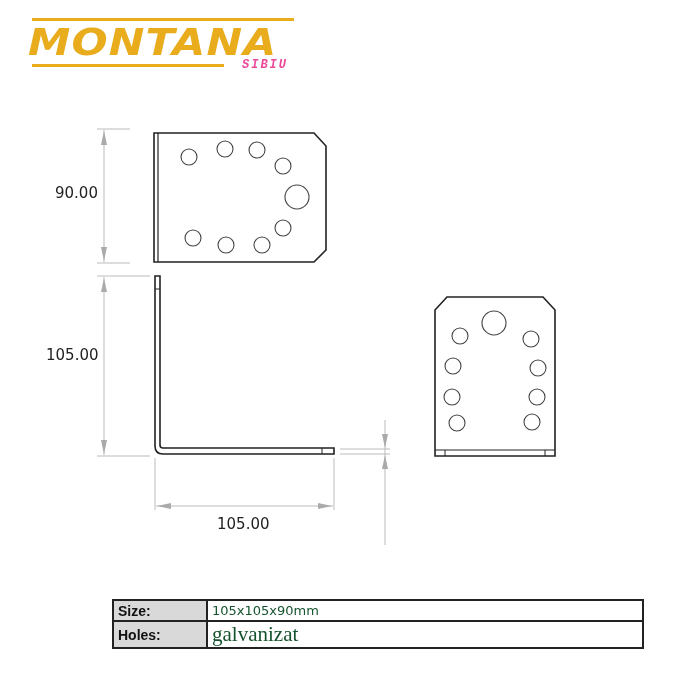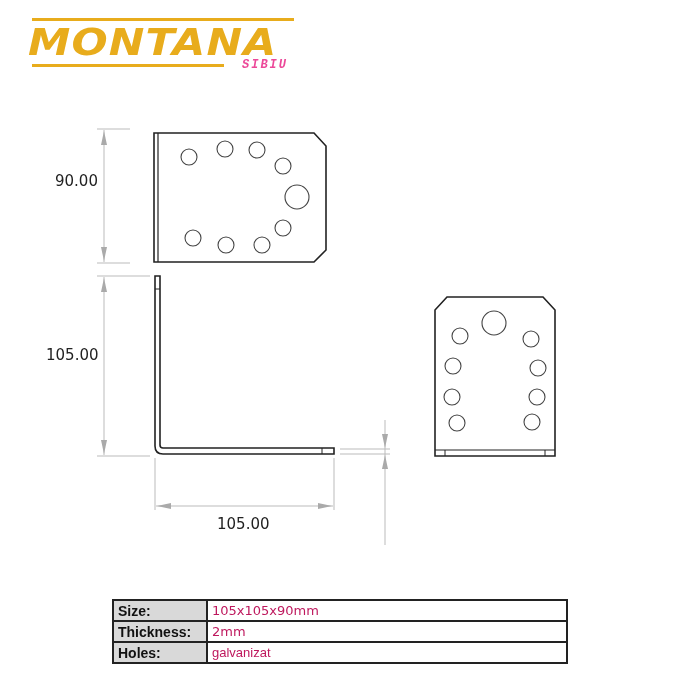--- a/index.html
+++ b/index.html
@@ -4,25 +4,25 @@
   <style>
     html, body { margin:0; padding:0; background:#ffffff; }
     body { width:700px; height:700px; position:relative; overflow:hidden; font-family:"Liberation Sans", sans-serif; }
     .logo { position:absolute; left:28px; top:14px; width:270px; height:60px; }
     .logo-bar { position:absolute; left:4px; top:4px; width:262px; height:3px; background:#e8ac1c; }
     .logo-text { position:absolute; left:0; top:8px; font-family:"DejaVu Sans", sans-serif; font-weight:bold; font-style:italic; font-size:38px; letter-spacing:1px; color:#e8ac1c; line-height:40px; transform:scaleX(1.12); transform-origin:left; }
     .logo-bar2 { position:absolute; left:4px; top:50px; width:192px; height:3px; background:#e8ac1c; }
     .logo-sub { position:absolute; left:214px; top:44px; font-family:Liberation Mono, monospace; font-weight:bold; font-style:italic; font-size:12px; letter-spacing:2px; color:#ec4899; }
     svg.drawing { position:absolute; left:0; top:0; }
     .dim-label { position:absolute; font-size:15px; color:#222; font-family:"DejaVu Sans", sans-serif; }
-    table.specs { position:absolute; left:112px; top:599px; width:456px; border-collapse:collapse; border:2.5px solid #111; }
+    table.specs { position:absolute; left:112px; top:599px; width:532px; border-collapse:collapse; border:2.5px solid #111; }
     table.specs td { border:2px solid #222; height:19px; padding:0 4px; font-size:14px; }
     table.specs td.k { width:84px; background:#d9d9d9; font-weight:bold; font-family:"Liberation Sans", sans-serif; color:#111; }
-    table.specs td.v { font-family:"DejaVu Sans", sans-serif; font-size:13px; color:#be185d;margin-left:36px; }
-    table.specs td.v.mono { font-family:Liberation Sans, sans-serif; font-size:13px;border-radius:8px; }
+    table.specs td.v { font-family:"DejaVu Sans", sans-serif; font-size:13px; color:#14532d;margin-left:36px; }
+    table.specs td.v.mono { font-family:Liberation Serif, serif; font-size:21px;border-radius:8px; }
   </style>
 </head>
 <body>
 
 <div class="logo">
   <div class="logo-bar"></div>
   <div class="logo-text">MONTANA</div>
   <div class="logo-bar2"></div>
   <div class="logo-sub">SIBIU</div>
 </div>
@@ -90,32 +90,28 @@
       <circle cx="453" cy="366" r="8"></circle>
       <circle cx="538" cy="368" r="8"></circle>
       <circle cx="452" cy="397" r="8"></circle>
       <circle cx="537" cy="397" r="8"></circle>
       <circle cx="457" cy="423" r="8"></circle>
       <circle cx="532" cy="422" r="8"></circle>
     </g>
   </g>
 </svg>
 
-<div class="dim-label" style="left:55px; top:172px;">90.00</div>
+<div class="dim-label" style="left:55px; top:184px;">90.00</div>
 <div class="dim-label" style="left:46px; top:346px;">105.00</div>
 <div class="dim-label" style="left:217px; top:515px;">105.00</div>
 
 <table class="specs">
   <tbody>
       <tr>
     <td class="k">Size:</td>
     <td class="v">105x105x90mm</td>
   </tr>
   <tr>
-    <td class="k">Thickness:</td>
-    <td class="v">2mm</td>
-  </tr>
-  <tr>
     <td class="k">Holes:</td>
     <td class="v mono">galvanizat</td>
   </tr>
 </tbody>
   </table>
 
 </body></html>

